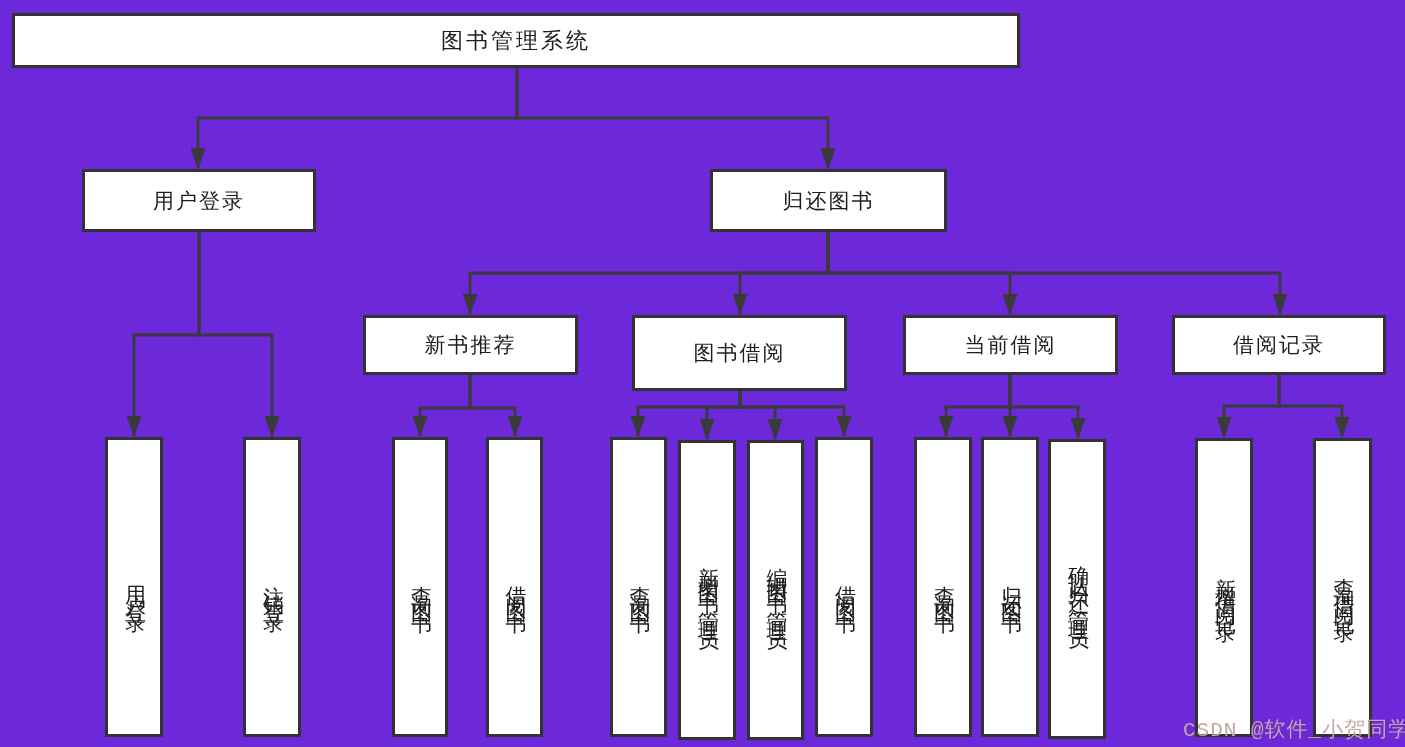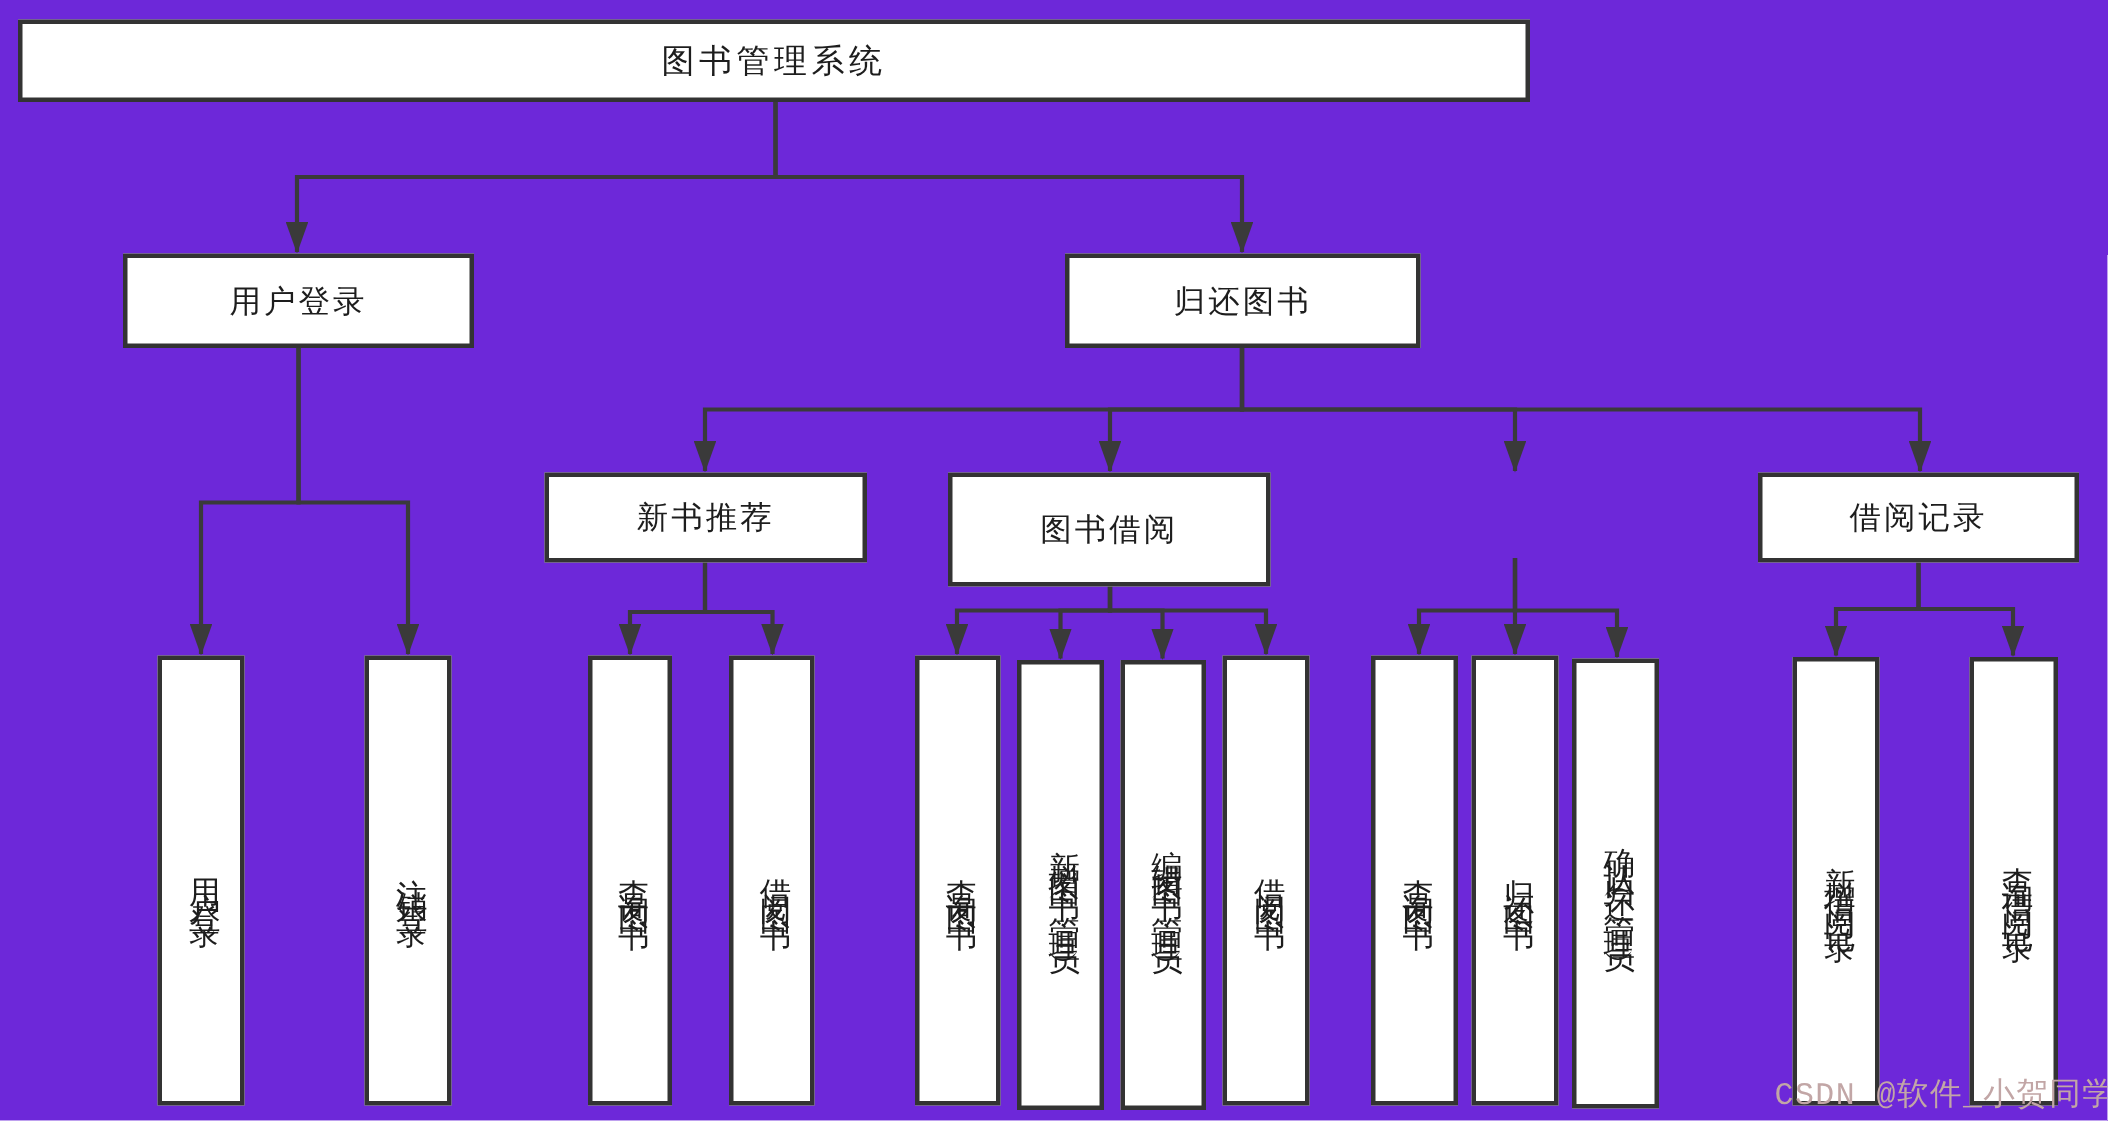--- a/index.html
+++ b/index.html
@@ -116,20 +116,23 @@
   <div class="hbox" style="left:710px; top:169px; width:237px; height:63px;">
     <span>归还图书</span>
   </div>
 
   <div class="hbox" style="left:363px; top:315px; width:215px; height:60px;">
     <span>新书推荐</span>
   </div>
   <div class="hbox" style="left:632px; top:315px; width:215px; height:76px;">
     <span>图书借阅</span>
   </div>
+  <div class="hbox" style="left:903px; top:315px; width:215px; height:60px;">
+    <span>当前借阅</span>
+  </div>
   <div class="hbox" style="left:1172px; top:315px; width:214px; height:60px;">
     <span>借阅记录</span>
   </div>
 
   <div class="vbox" style="left:105px; top:437px; width:58px; height:300px;">
     <span class="vtext">用户登录</span>
   </div>
   <div class="vbox" style="left:243px; top:437px; width:58px; height:300px;">
     <span class="vtext">注销登录</span>
   </div>

